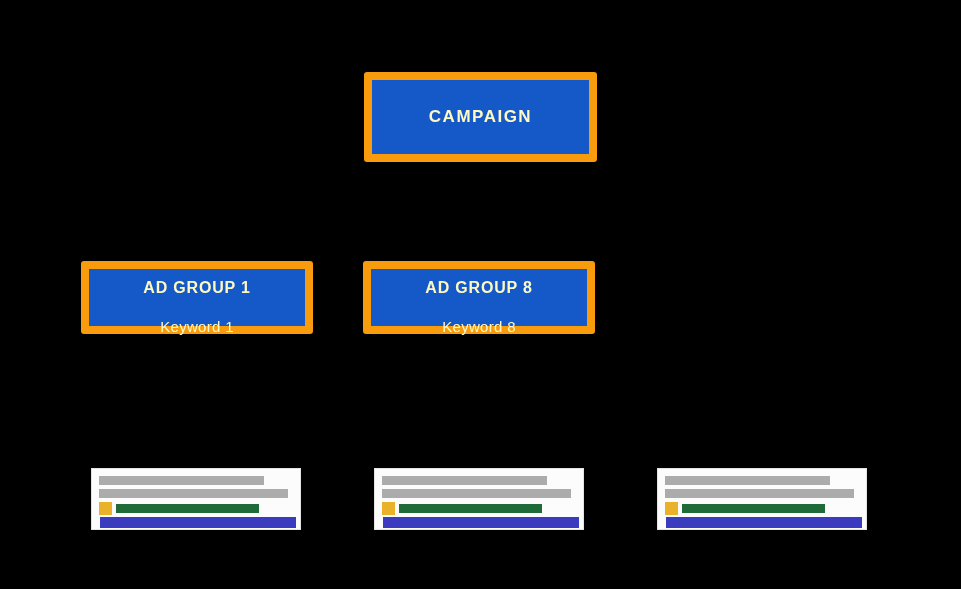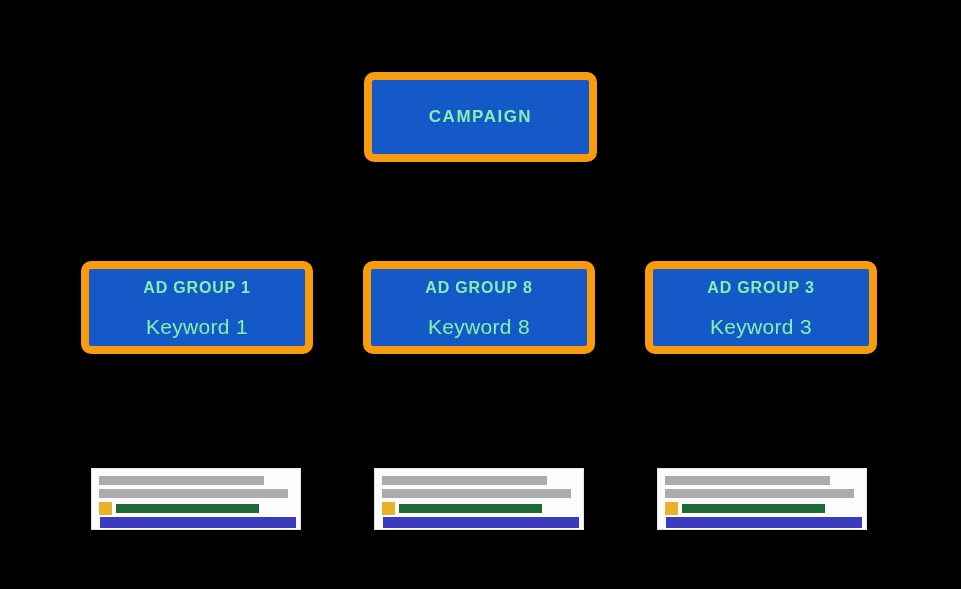--- a/index.html
+++ b/index.html
@@ -14,57 +14,57 @@
     height: 589px;
     background: #000000;
     overflow: hidden;
   }
 
   
   .node-box {
     position: absolute;
     box-sizing: border-box;
     border: 8px solid #F89C0E;
-    border-radius: 10px;
+    border-radius: 3px;
     background: #1559C8;
-    color: #86efac;
+    color: #fef9c3;
     text-align: center;
   }
   .campaign-box {
     left: 364px; top: 72px;
     width: 233px; height: 90px;
     display: flex;
     align-items: center;
     justify-content: center;
   }
   .campaign-label {
     font-size: 17px;
     font-weight: bold;
     letter-spacing: 1.5px;
   }
   .ad-group-box {
     top: 261px;
-    width: 232px; height: 93px;
+    width: 232px; height: 73px;
     display: flex;
     flex-direction: column;
     align-items: center;
   }
   .ad-group-box.g1 { left: 81px; }
   .ad-group-box.g2 { left: 363px; }
   .ad-group-box.g3 { left: 645px; }
   .ad-group-title {
     margin-top: 9px;
     font-size: 16px;
     font-weight: bold;
     letter-spacing: 0.8px;
     line-height: 20px;
   }
   .ad-group-keyword {
     margin-top: 19px;
-    font-size: 21px;
+    font-size: 15px;
     line-height: 20px;
     letter-spacing: 0.3px;
   }
 
   
   .ad-card {
     position: absolute;
     top: 468px;
     width: 210px; height: 62px;
     box-sizing: border-box;
@@ -93,24 +93,20 @@
   <div class="node-box ad-group-box g1">
     <span class="ad-group-title">AD GROUP 1</span>
     <span class="ad-group-keyword">Keyword 1</span>
   </div>
 
   <div class="node-box ad-group-box g2">
     <span class="ad-group-title">AD GROUP 8</span>
     <span class="ad-group-keyword">Keyword 8</span>
   </div>
 
-  <div class="node-box ad-group-box g3">
-    <span class="ad-group-title">AD GROUP 3</span>
-    <span class="ad-group-keyword">Keyword 3</span>
-  </div>
 
   <div class="ad-card c1">
     <div class="bar ad-line-1"></div>
     <div class="bar ad-line-2"></div>
     <div class="bar ad-badge"></div>
     <div class="bar ad-url"></div>
     <div class="bar ad-link"></div>
   </div>
 
   <div class="ad-card c2">

